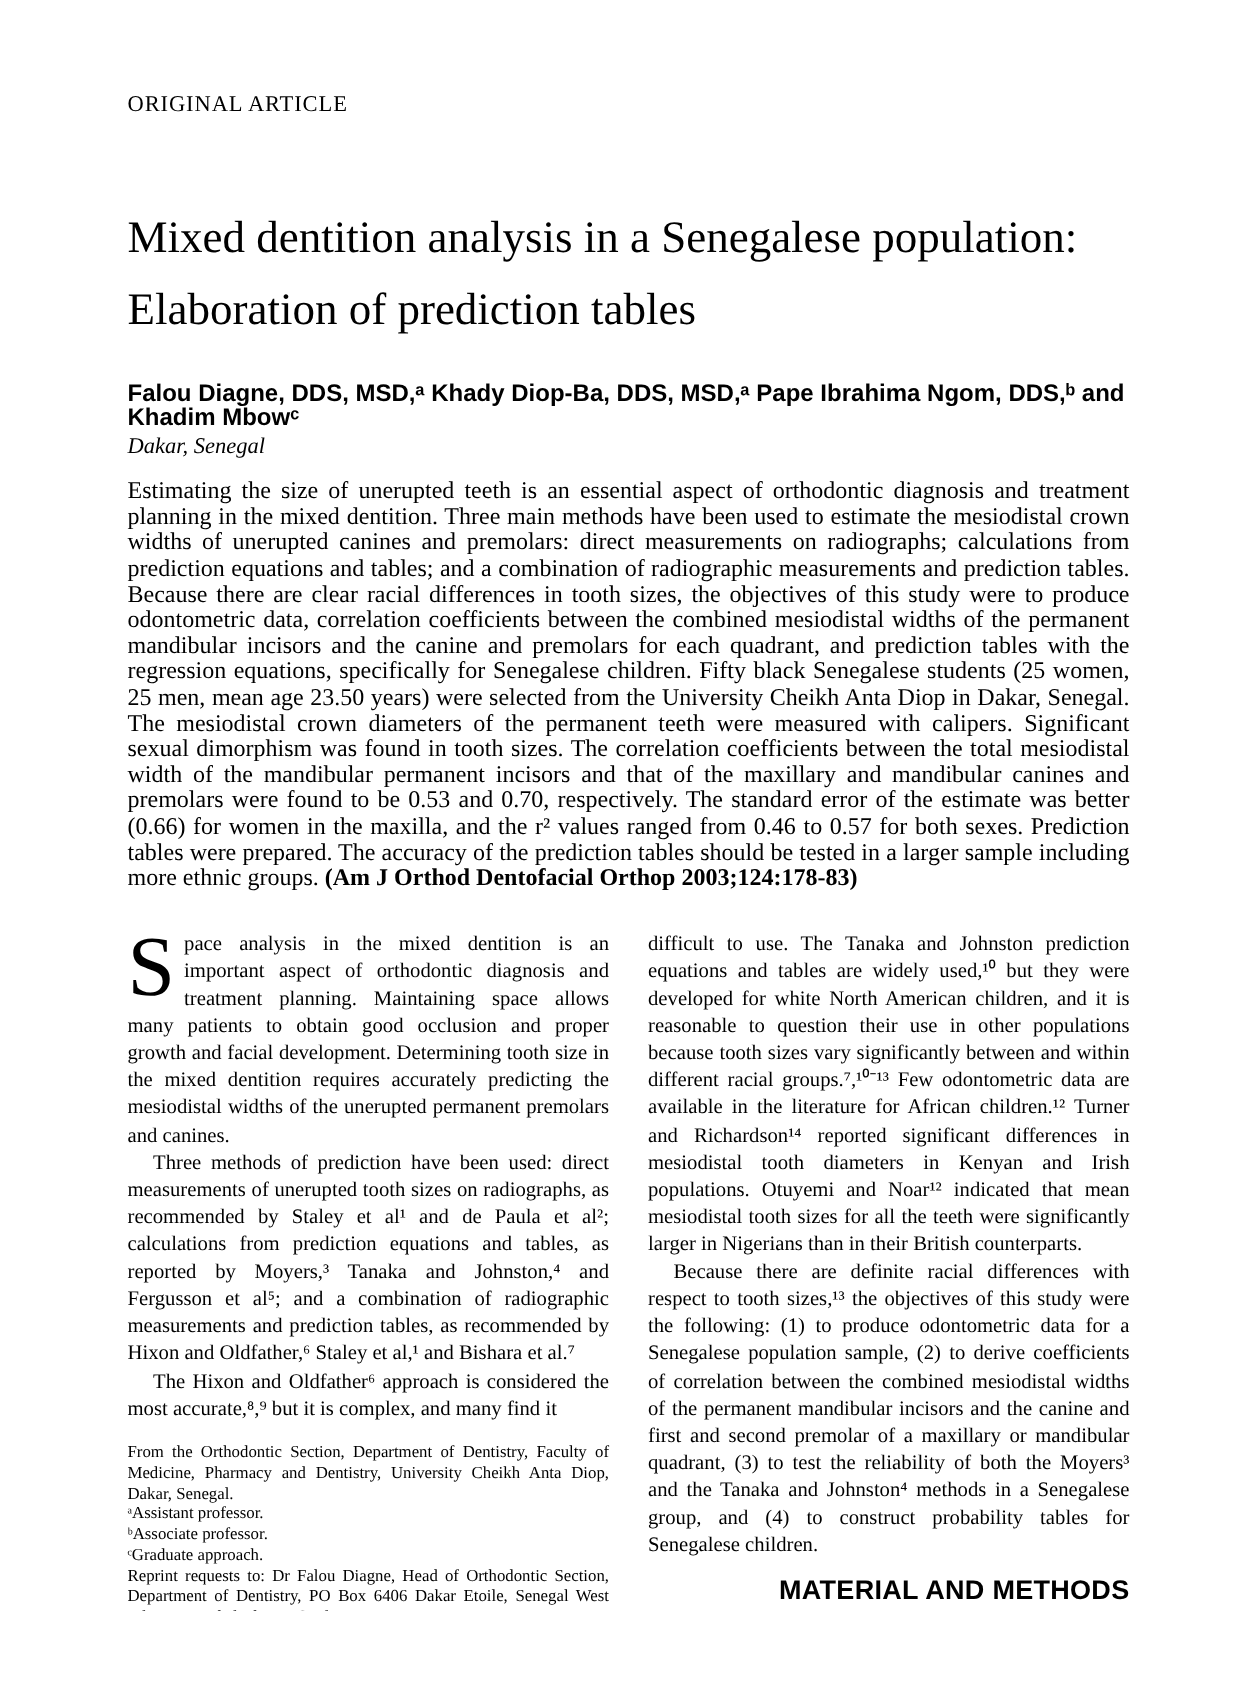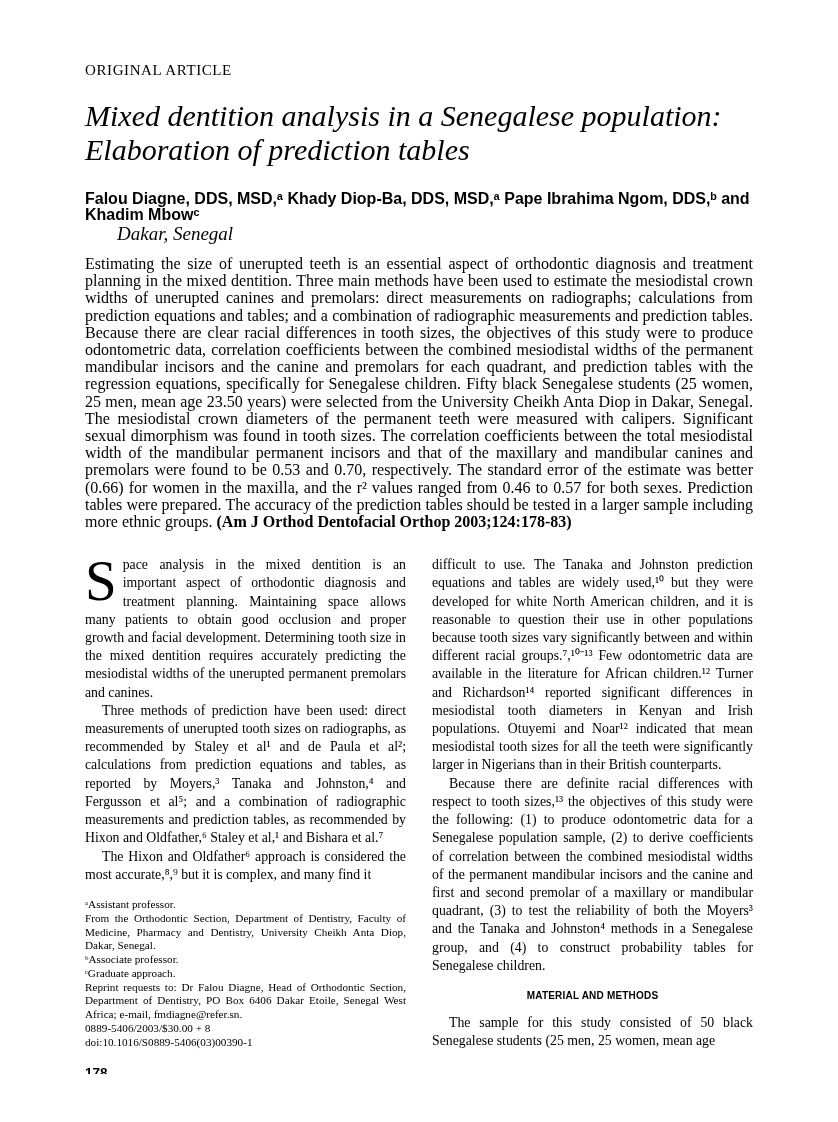--- a/index.html
+++ b/index.html
@@ -14,41 +14,39 @@
     padding: 62px 85px 0 85px;
     font-family: "Liberation Serif", serif;
     overflow: hidden;
   }
   .kicker {
     font-size: 15px;
     letter-spacing: 0.6px;
     font-family: "Liberation Serif", serif;
   }
   .title {
-    margin-top: 20px;
+    margin-top: 56px;
     font-size: 30px;
-    line-height: 34px;
+    line-height: 48px;
     font-weight: 400;
     font-family: "Liberation Serif", serif;
     max-width: 660px;
-    font-style: italic;
   }
   .authors {
     margin-top: 24px;
     font-family: "Liberation Sans", sans-serif;
     font-weight: bold;
     font-size: 16px;
     line-height: 16px;
   }
   .affiliation {
     margin-top: 3px;
     font-style: italic;
-    font-size: 19px;
+    font-size: 15px;
     line-height: 16px;
-    margin-left: 32px;
   }
   .abstract {
     margin-top: 13px;
     font-family: Liberation Serif, serif;
     font-size: 16px;
     line-height: 17.2px;
     text-align: justify;
   }
   .abstract b { font-weight: bold; }
   .columns {
@@ -82,23 +80,23 @@
   .pagenum {
     margin-top: 14px;
     font-family: "Liberation Sans", sans-serif;
     font-weight: bold;
     font-size: 13.5px;
   }
   .section-heading {
     margin: 12px 0 9px 0;
     font-family: "Liberation Sans", sans-serif;
     font-weight: bold;
-    font-size: 10px;
+    font-size: 18px;
     letter-spacing: 0.2px;
-    text-align: center;
+    text-align: right;
   }
 </style>
 </head>
 <body>
 
 <div class="page">
 
   <div class="kicker">ORIGINAL ARTICLE</div>
 
   <h1 class="title">Mixed dentition analysis in a Senegalese population: Elaboration of prediction tables</h1>
@@ -110,22 +108,22 @@
   <p class="abstract"><span>Estimating the size of unerupted teeth is an essential aspect of orthodontic diagnosis and treatment planning in the mixed dentition. Three main methods have been used to estimate the mesiodistal crown widths of unerupted canines and premolars: direct measurements on radiographs; calculations from prediction equations and tables; and a combination of radiographic measurements and prediction tables. Because there are clear racial differences in tooth sizes, the objectives of this study were to produce odontometric data, correlation coefficients between the combined mesiodistal widths of the permanent mandibular incisors and the canine and premolars for each quadrant, and prediction tables with the regression equations, specifically for Senegalese children. Fifty black Senegalese students (25 women, 25 men, mean age 23.50 years) were selected from the University Cheikh Anta Diop in Dakar, Senegal. The mesiodistal crown diameters of the permanent teeth were measured with calipers. Significant sexual dimorphism was found in tooth sizes. The correlation coefficients between the total mesiodistal width of the mandibular permanent incisors and that of the maxillary and mandibular canines and premolars were found to be 0.53 and 0.70, respectively. The standard error of the estimate was better (0.66) for women in the maxilla, and the r² values ranged from 0.46 to 0.57 for both sexes. Prediction tables were prepared. The accuracy of the prediction tables should be tested in a larger sample including more ethnic groups. </span><b>(Am J Orthod Dentofacial Orthop 2003;124:178-83)</b></p>
 
   <div class="columns">
 
     <div class="col">
       <p class="para"><span class="dropcap">S</span><span>pace analysis in the mixed dentition is an important aspect of orthodontic diagnosis and treatment planning. Maintaining space allows many patients to obtain good occlusion and proper growth and facial development. Determining tooth size in the mixed dentition requires accurately predicting the mesiodistal widths of the unerupted permanent premolars and canines.</span></p>
       <p class="para indent">Three methods of prediction have been used: direct measurements of unerupted tooth sizes on radiographs, as recommended by Staley et al¹ and de Paula et al²; calculations from prediction equations and tables, as reported by Moyers,³ Tanaka and Johnston,⁴ and Fergusson et al⁵; and a combination of radiographic measurements and prediction tables, as recommended by Hixon and Oldfather,⁶ Staley et al,¹ and Bishara et al.⁷</p>
       <p class="para indent">The Hixon and Oldfather⁶ approach is considered the most accurate,⁸,⁹ but it is complex, and many find it</p>
 
       <div class="footnotes">
+        <div class="footnote">From the Orthodontic Section, Department of Dentistry, Faculty of Medicine, Pharmacy and Dentistry, University Cheikh Anta Diop, Dakar, Senegal.</div>
         <div class="footnote">ᵃAssistant professor.</div>
-        <div class="footnote">From the Orthodontic Section, Department of Dentistry, Faculty of Medicine, Pharmacy and Dentistry, University Cheikh Anta Diop, Dakar, Senegal.</div>
         <div class="footnote">ᵇAssociate professor.</div>
         <div class="footnote">ᶜGraduate approach.</div>
         <div class="footnote">Reprint requests to: Dr Falou Diagne, Head of Orthodontic Section, Department of Dentistry, PO Box 6406 Dakar Etoile, Senegal West Africa; e-mail, fmdiagne@refer.sn.</div>
         <div class="footnote">0889-5406/2003/$30.00 + 8</div>
         <div class="footnote">doi:10.1016/S0889-5406(03)00390-1</div>
       </div>
 
       <div class="pagenum">178</div>
     </div>
 

